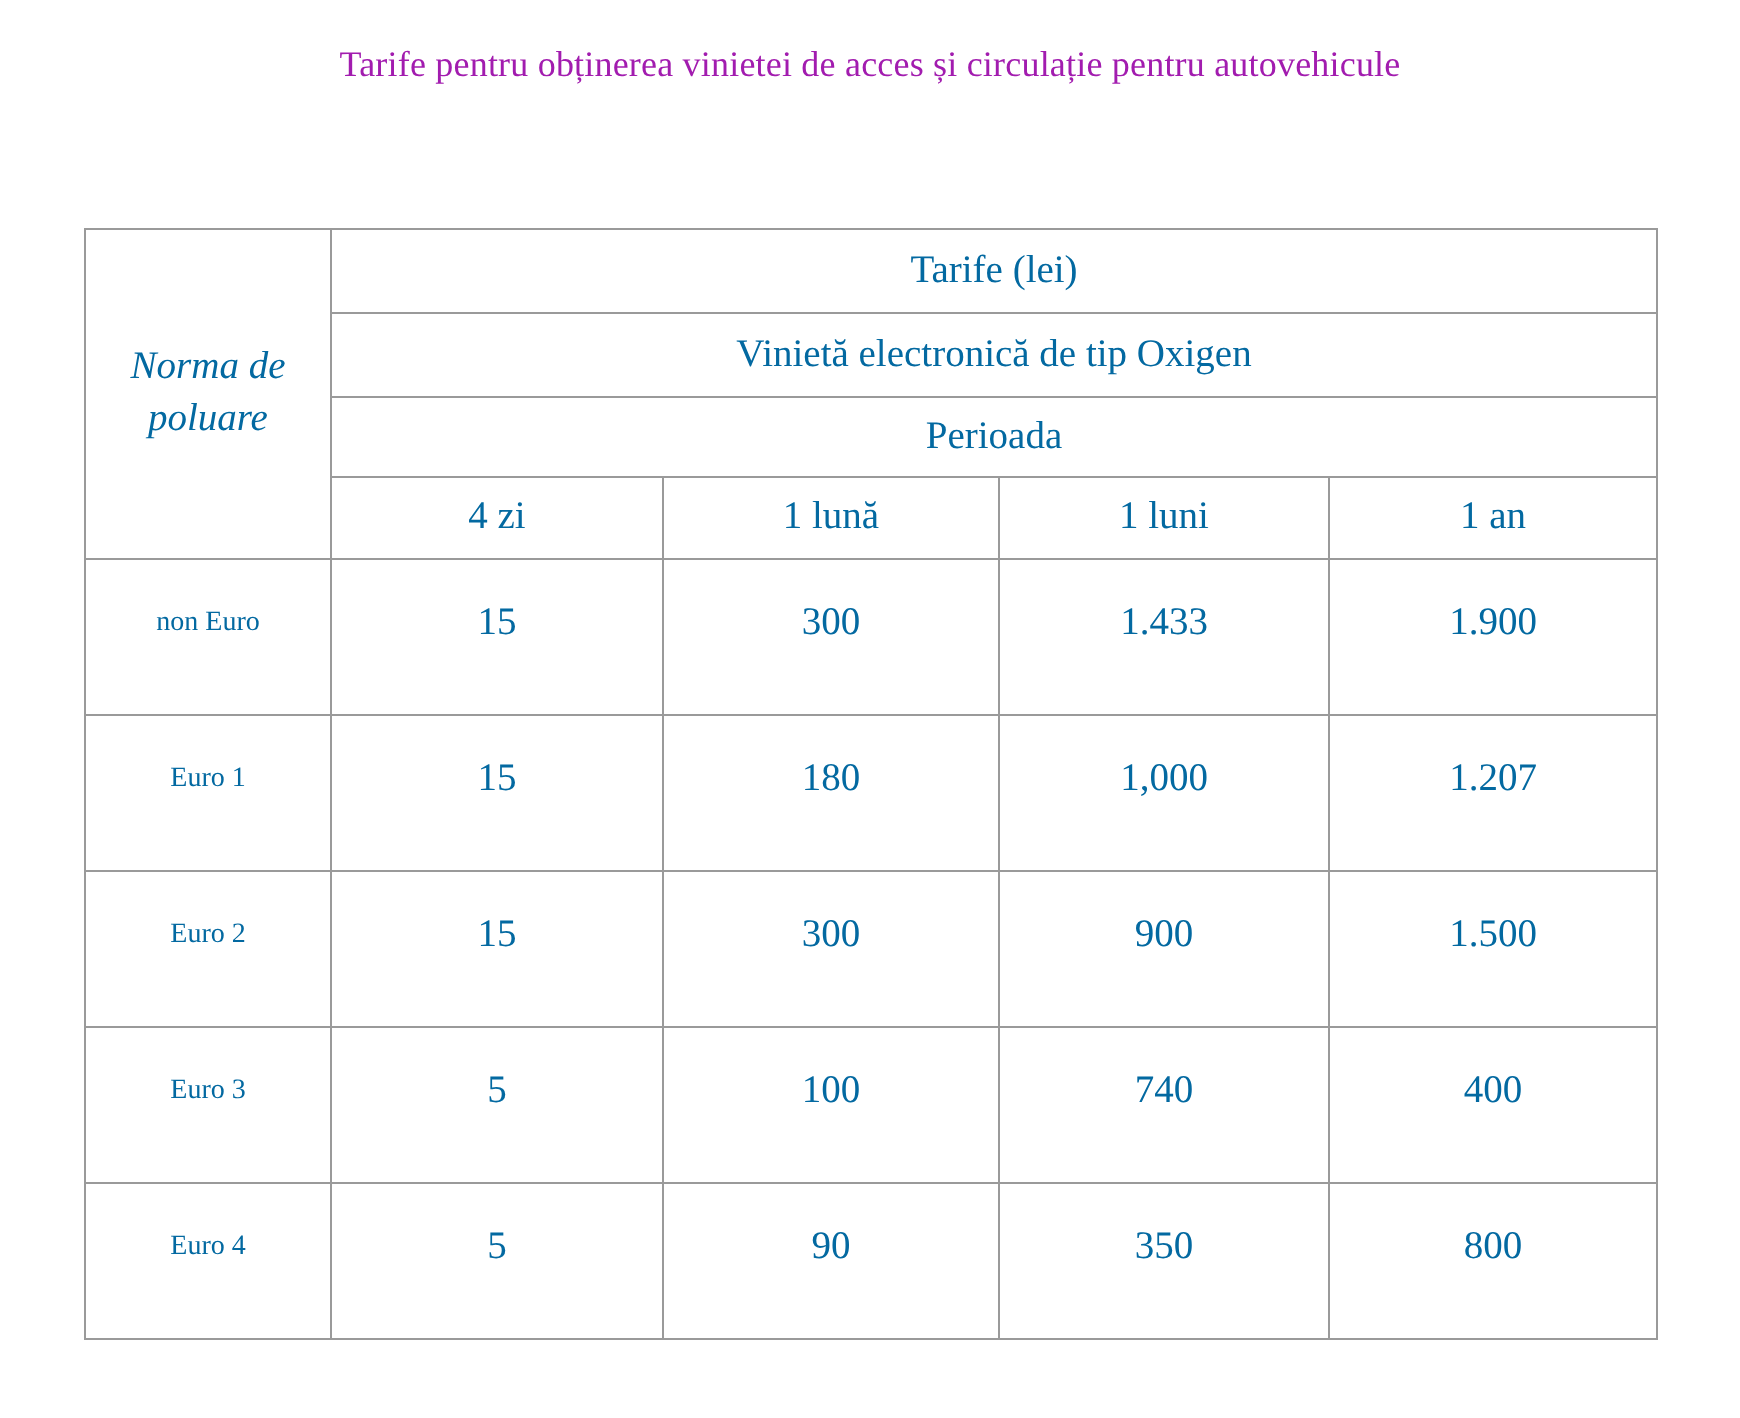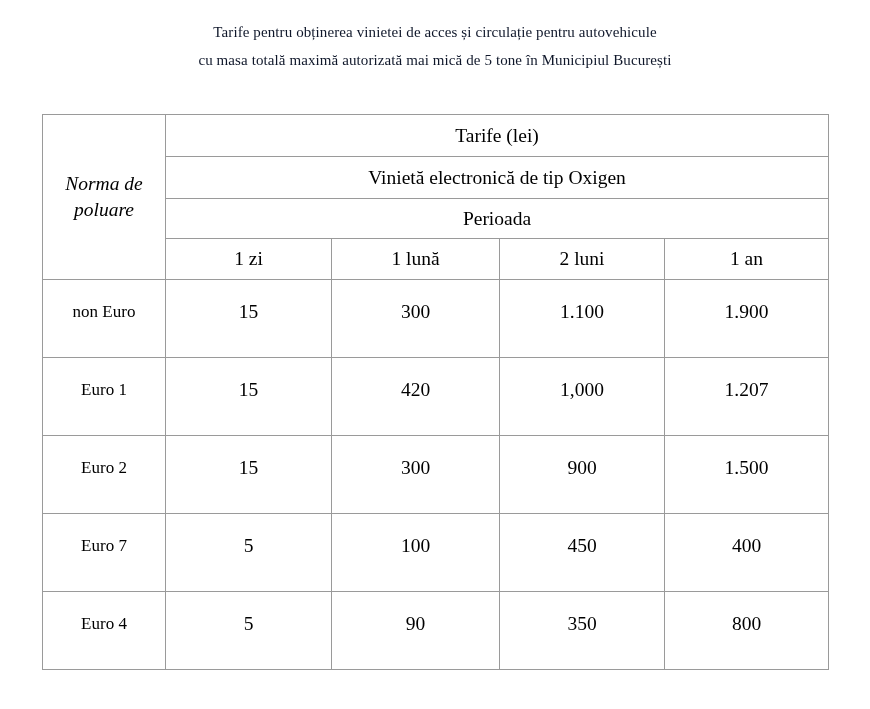--- a/index.html
+++ b/index.html
@@ -20,24 +20,24 @@
   
   .doc-title {
     position: absolute;
     left: 0;
     top: 18px;
     width: 870px;
     text-align: center;
   }
   .doc-title .line {
     display: block;
-    font-size: 15px;
+    font-size: 18px;
     line-height: 28px;
     letter-spacing: 0.1px;
-    color: #0f172a;
+    color: #a21caf;
     white-space: nowrap;
   }
 
   
   .tariff-table-wrap {
     position: absolute;
     left: 42px;
     top: 114px;
     width: 786px;
   }
@@ -50,21 +50,21 @@
   table.tariff col.c-per   { width: 166px; }
   table.tariff col.c-per2  { width: 168px; }
   table.tariff col.c-per3  { width: 165px; }
   table.tariff col.c-per4  { width: 164px; }
 
   table.tariff td {
     border: 1px solid #9a9a9a;
     text-align: center;
     vertical-align: middle;
     font-size: 19.5px;
-    color: #000000;
+    color: #0369a1;
     padding: 0;
   }
 
   td.norm-head {
     font-size: 19.5px;
     line-height: 26px;
     padding: 0 6px;
   }
   td.norm-head .nh-l1,
   td.norm-head .nh-l2 { display: block; font-style: italic; }
@@ -84,28 +84,27 @@
 
   tr.data-row td {
     height: 77px;
     font-size: 19.5px;
   }
   tr.data-row td .cell-text {
     display: block;
     position: relative;
     top: -7px;
   }
-  td.row-label .cell-text { font-size: 17px; }
+  td.row-label .cell-text { font-size: 14px; }
 </style>
 </head>
 <body>
 
 <div class="doc-title">
   <span class="line">Tarife pentru obținerea vinietei de acces și circulație pentru autovehicule</span>
-  <span class="line">cu masa totală maximă autorizată mai mică de 5 tone în Municipiul București</span>
 </div>
 
 <div class="tariff-table-wrap">
   <table class="tariff">
     <colgroup>
       <col class="c-norm">
       <col class="c-per">
       <col class="c-per2">
       <col class="c-per3">
       <col class="c-per4">
@@ -122,53 +121,53 @@
 
       <tr>
         <td class="group-head h2" colspan="4">Vinietă electronică de tip Oxigen</td>
       </tr>
 
       <tr>
         <td class="group-head h3" colspan="4">Perioada</td>
       </tr>
 
       <tr>
-        <td class="period-head">1 zi</td>
+        <td class="period-head">4 zi</td>
         <td class="period-head">1 lună</td>
-        <td class="period-head">2 luni</td>
+        <td class="period-head">1 luni</td>
         <td class="period-head">1 an</td>
       </tr>
 
       <tr class="data-row">
         <td class="row-label">
             <span class="cell-text">non Euro</span>
           </td>
         <td>
             <span class="cell-text">15</span>
           </td>
         <td>
             <span class="cell-text">300</span>
           </td>
         <td>
-            <span class="cell-text">1.100</span>
+            <span class="cell-text">1.433</span>
           </td>
         <td>
             <span class="cell-text">1.900</span>
           </td>
       </tr>
 
       <tr class="data-row">
         <td class="row-label">
             <span class="cell-text">Euro 1</span>
           </td>
         <td>
             <span class="cell-text">15</span>
           </td>
         <td>
-            <span class="cell-text">420</span>
+            <span class="cell-text">180</span>
           </td>
         <td>
             <span class="cell-text">1,000</span>
           </td>
         <td>
             <span class="cell-text">1.207</span>
           </td>
       </tr>
 
       <tr class="data-row">
@@ -184,30 +183,30 @@
         <td>
             <span class="cell-text">900</span>
           </td>
         <td>
             <span class="cell-text">1.500</span>
           </td>
       </tr>
 
       <tr class="data-row">
         <td class="row-label">
-            <span class="cell-text">Euro 7</span>
+            <span class="cell-text">Euro 3</span>
           </td>
         <td>
             <span class="cell-text">5</span>
           </td>
         <td>
             <span class="cell-text">100</span>
           </td>
         <td>
-            <span class="cell-text">450</span>
+            <span class="cell-text">740</span>
           </td>
         <td>
             <span class="cell-text">400</span>
           </td>
       </tr>
 
       <tr class="data-row">
         <td class="row-label">
             <span class="cell-text">Euro 4</span>
           </td>

